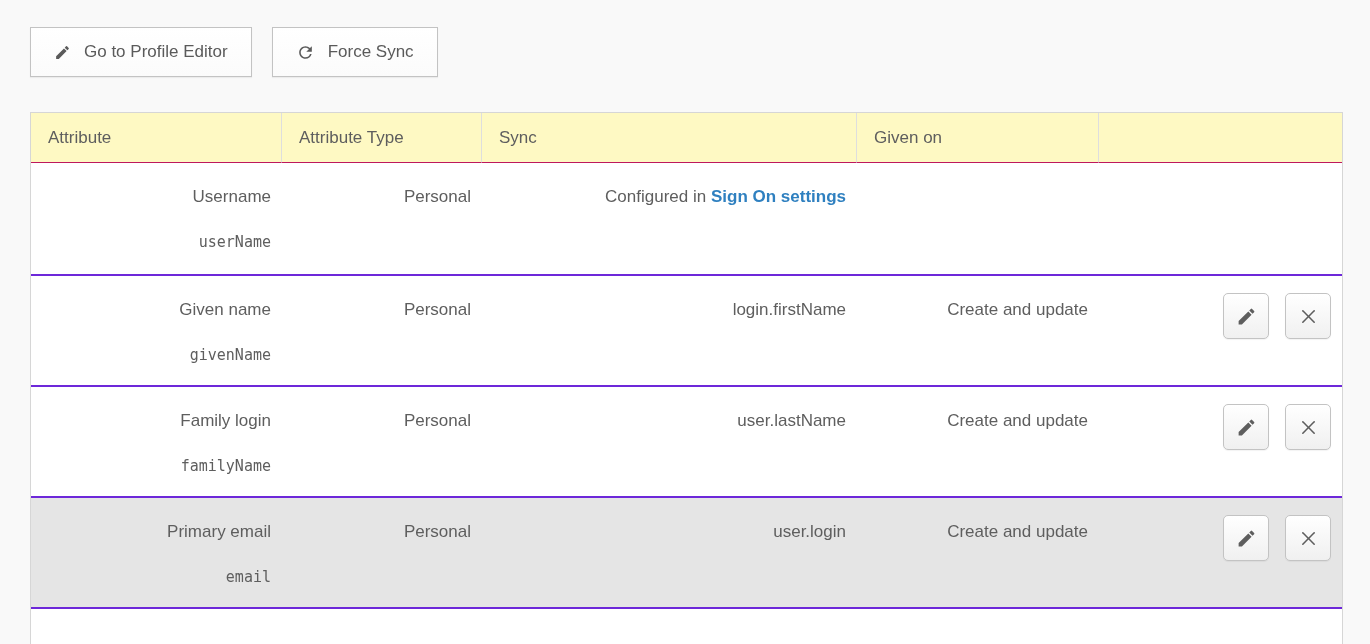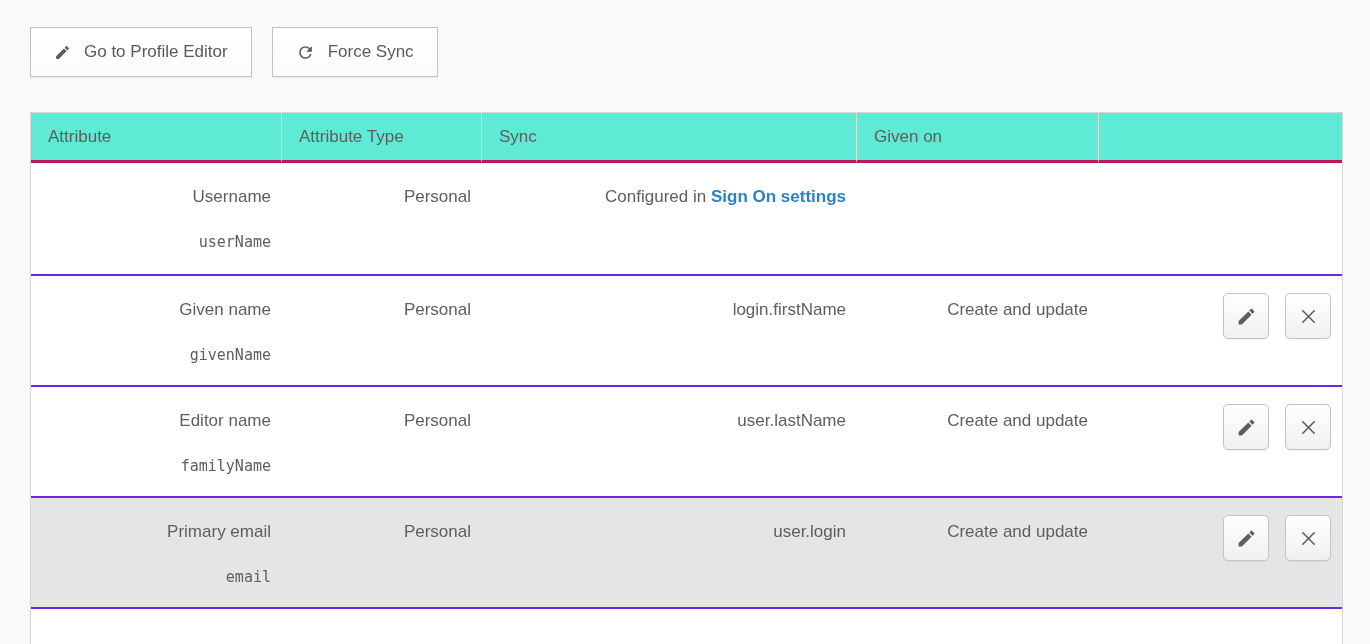--- a/index.html
+++ b/index.html
@@ -26,25 +26,25 @@
   .btn svg { display: block; }
 
   
   table.attr-table {
     width: 1313px; table-layout: fixed;
     border-collapse: separate; border-spacing: 0;
     background: #ffffff;
     border: 1px solid #d6d6d6; border-bottom: none;
   }
   th {
-    height: 50px; background: #5eead4;
+    height: 50px; background: #fef9c3;
     text-align: left; vertical-align: middle;
     font-weight: 400; font-size: 17px; color: #5e5e5e;
     padding: 0 0 0 17px;
-    border-bottom: 3px solid #be185d;
+    border-bottom: 1px solid #be185d;
   }
   th + th { border-left: 1px solid #dedede; }
   tbody tr { height: 111px; text-align: right; }
   tbody tr.partial-row { height: 37px; }
   tbody tr + tr td { border-top: 2px solid #6d28d9; }
   td {
     vertical-align: top; padding: 24px 10px 0 17px;
     font-size: 17px; color: #5e5e5e;
   }
   tr.row-highlight td { background: #e5e5e5; }
@@ -143,21 +143,21 @@
                   <line x1="5.5" y1="5.5" x2="18.5" y2="18.5"></line>
                   <line x1="18.5" y1="5.5" x2="5.5" y2="18.5"></line>
                 </svg>
               </span>
           </button>
         </td>
       </tr>
 
       <tr>
         <td>
-          <div>Editor name</div>
+          <div>Family login</div>
           <div class="attr-var">familyName</div>
         </td>
         <td>Personal</td>
         <td>user.lastName</td>
         <td>Create and update</td>
         <td class="actions-cell">
           <button class="icon-btn">
             <span>
                 <svg width="21" height="21" viewBox="0 0 24 24" fill="#5e5e5e">
                   <path d="M3 17.25V21h3.75L17.81 9.94l-3.75-3.75L3 17.25zM20.71 7.04c.39-.39.39-1.02 0-1.41l-2.34-2.34a.9959.9959 0 0 0-1.41 0l-1.83 1.83 3.75 3.75 1.83-1.83z"></path>

